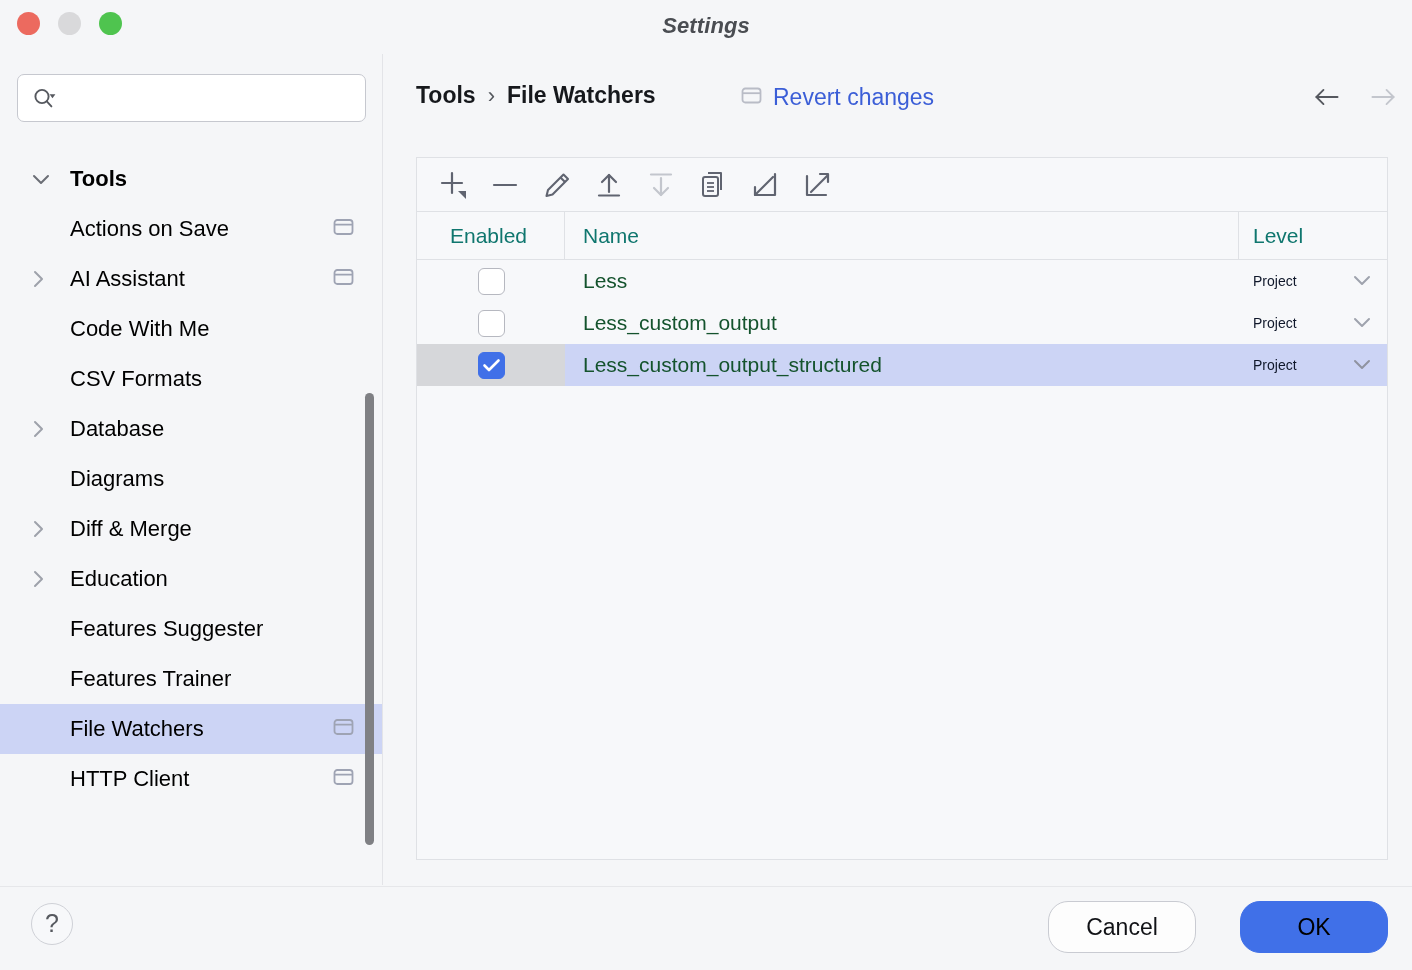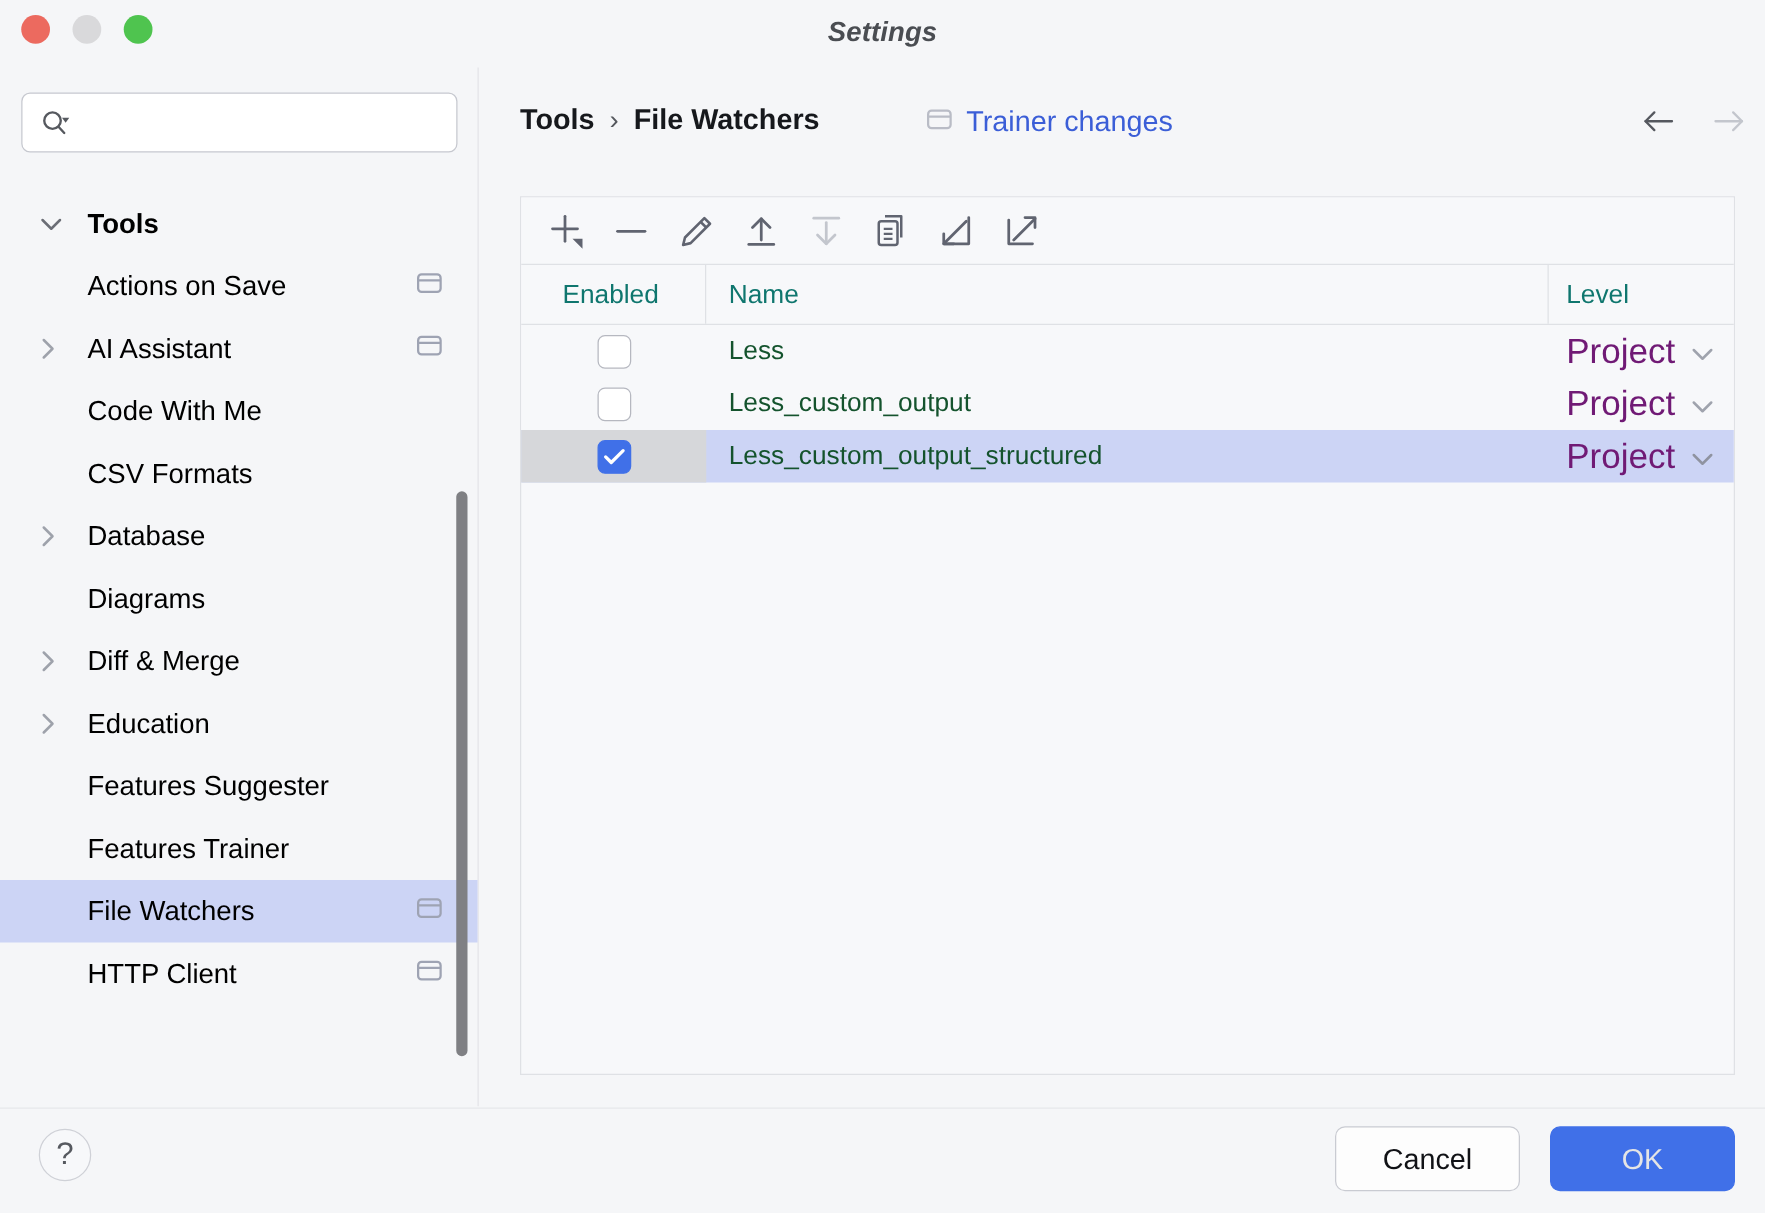--- a/index.html
+++ b/index.html
@@ -121,21 +121,21 @@
   .tbl-body { background: #f7f8fa; }
   .tr { height: 42px; display: flex; align-items: stretch; }
   .tr.selected { background: #ccd4f5; }
   .td-enabled {
     width: 148px; display: flex; align-items: center; justify-content: center;
   }
   .tr.selected .td-enabled { background: #d6d7da; }
   .td-name { flex: 1; display: flex; align-items: center; padding-left: 18px;
              font-size: 21px; color: #14532d; }
   .td-level { width: 148px; display: flex; align-items: center; justify-content: space-between;
-              padding-left: 14px; padding-right: 14px; font-size: 28px; color: #701a75; }
+              padding-left: 14px; padding-right: 14px; font-size: 14px; color: #0f172a; }
 
   .cb {
     width: 27px; height: 27px; border-radius: 6px;
     border: 1px solid #b6b8c0; background: #ffffff;
     display: flex; align-items: center; justify-content: center;
     cursor: pointer;
   }
   .cb.checked { background: #4070e8; border-color: #4070e8; }
 
   
@@ -146,27 +146,27 @@
   .help-btn {
     position: absolute; left: 31px; top: 16px;
     width: 42px; height: 42px; border-radius: 50%;
     border: 1px solid #cfd1d7; background: #f7f8fa;
     display: flex; align-items: center; justify-content: center;
     cursor: pointer;
   }
   .help-btn span { font-size: 25px; color: #56595f; line-height: 1; margin-top: -2px; }
   .btn-row { position: absolute; right: 24px; top: 14px; display: flex; gap: 24px; }
   .btn {
-    height: 52px; min-width: 148px; border-radius: 8px;
+    height: 52px; min-width: 148px; border-radius: 20px;
     border: 1px solid #c9cbd2; background: #fdfdfd;
     display: flex; align-items: center; justify-content: center;
     font-size: 23px; color: #111216; cursor: pointer;
     padding: 0 22px;
   }
-  .btn.primary { background: #4070e8; border-color: #4070e8; color: #e5e5e5; }
+  .btn.primary { background: #4070e8; border-color: #4070e8; color: #000000; margin-left: 20px; }
 </style>
 </head>
 <body>
 
 <div id="app">
 
   <div class="titlebar">
     <div class="traffic">
       <div class="tl tl-close"></div>
       <div class="tl tl-min"></div>
@@ -316,21 +316,21 @@
       <span class="bc-item">File Watchers</span>
     </div>
 
     <div class="revert-wrap">
       <span>
         <svg width="21" height="19" viewBox="0 0 21 19">
           <rect x="1.5" y="2.5" width="18" height="14" rx="2.8" fill="none" stroke="#b9bcc6" stroke-width="1.8"></rect>
           <line x1="1.5" y1="7.2" x2="19.5" y2="7.2" stroke="#b9bcc6" stroke-width="1.8"></line>
         </svg>
       </span>
-      <span class="revert-link">Trainer changes</span>
+      <span class="revert-link">Revert changes</span>
     </div>
 
     <div class="nav-arrows">
       <span class="nav-btn">
         <svg width="34" height="24" viewBox="0 0 34 24">
           <line x1="5" y1="12" x2="29" y2="12" stroke="#55585f" stroke-width="2.1" stroke-linecap="round"></line>
           <polyline points="13,4 5,12 13,20" fill="none" stroke="#55585f" stroke-width="2.1" stroke-linecap="round" stroke-linejoin="round"></polyline>
         </svg>
       </span>
       <span class="nav-btn">

